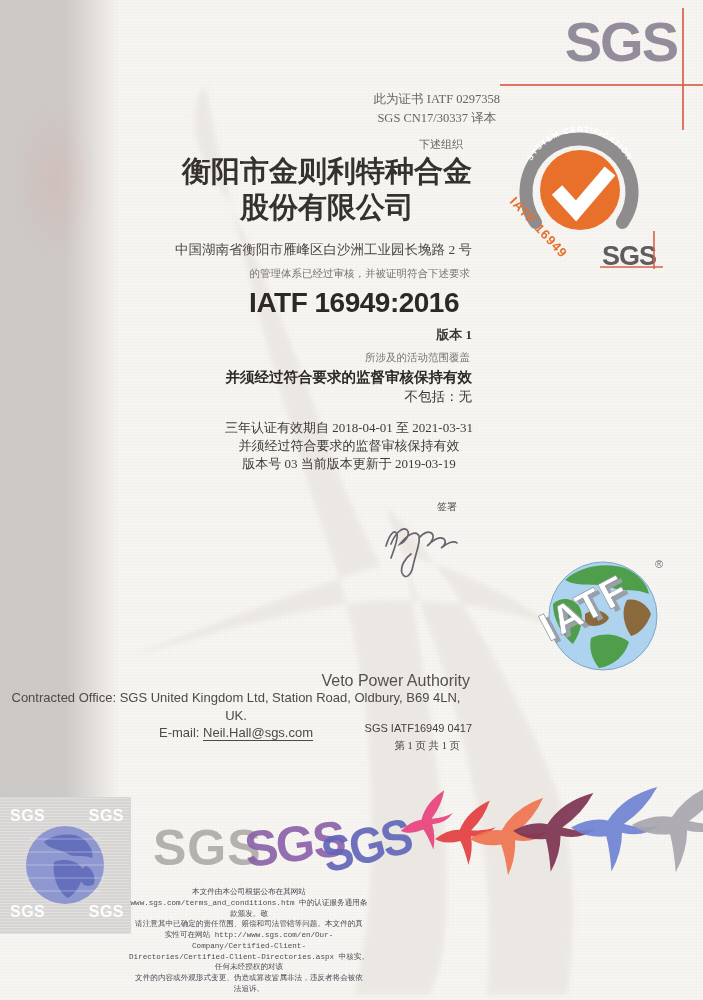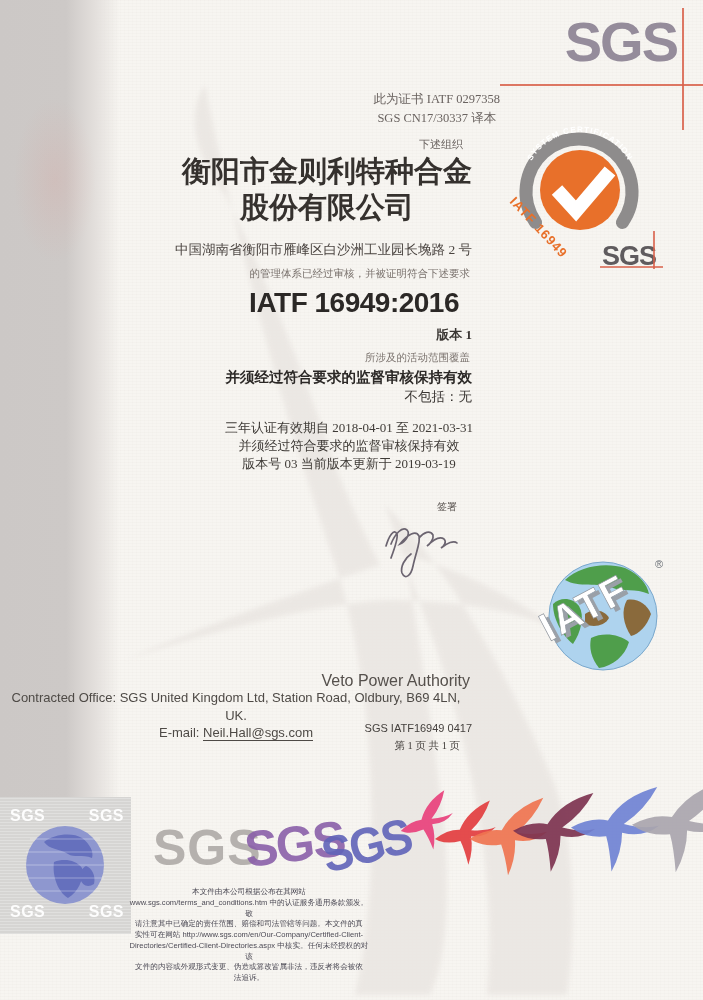--- a/index.html
+++ b/index.html
@@ -62,21 +62,21 @@
   .corner-square{left:0;top:797px;width:131px;height:137px;background:#d6d5d3;
     background-image:repeating-linear-gradient(0deg, rgba(255,255,255,.25) 0 1px, rgba(0,0,0,0) 1px 3px);}
   .corner-square .sgs{position:absolute;color:#fdfdfd;font-weight:bold;font-size:16px;letter-spacing:.5px;}
   .sq-tl{left:10px;top:10px;} .sq-tr{right:7px;top:10px;}
   .sq-bl{left:10px;bottom:13px;} .sq-br{right:7px;bottom:13px;}
   .corner-globe{position:absolute;left:24px;top:27px;}
   
   .morph{left:135px;top:763px;}
   
   .legal{left:128px;top:887px;width:242px;font-size:7.6px;line-height:1.42;
-    color:#4c4a55;text-align:center;font-family:Liberation Sans, sans-serif;}
+    color:#4c4a55;text-align:center;font-family:Liberation Mono, monospace;}
 </style>
 </head>
 <body>
 
 <div class="page">
 
   <div class="abs left-band"></div>
   <div class="abs band-tint"></div>
 
   <svg class="abs watermark" width="520" height="950" viewBox="0 0 520 950">

